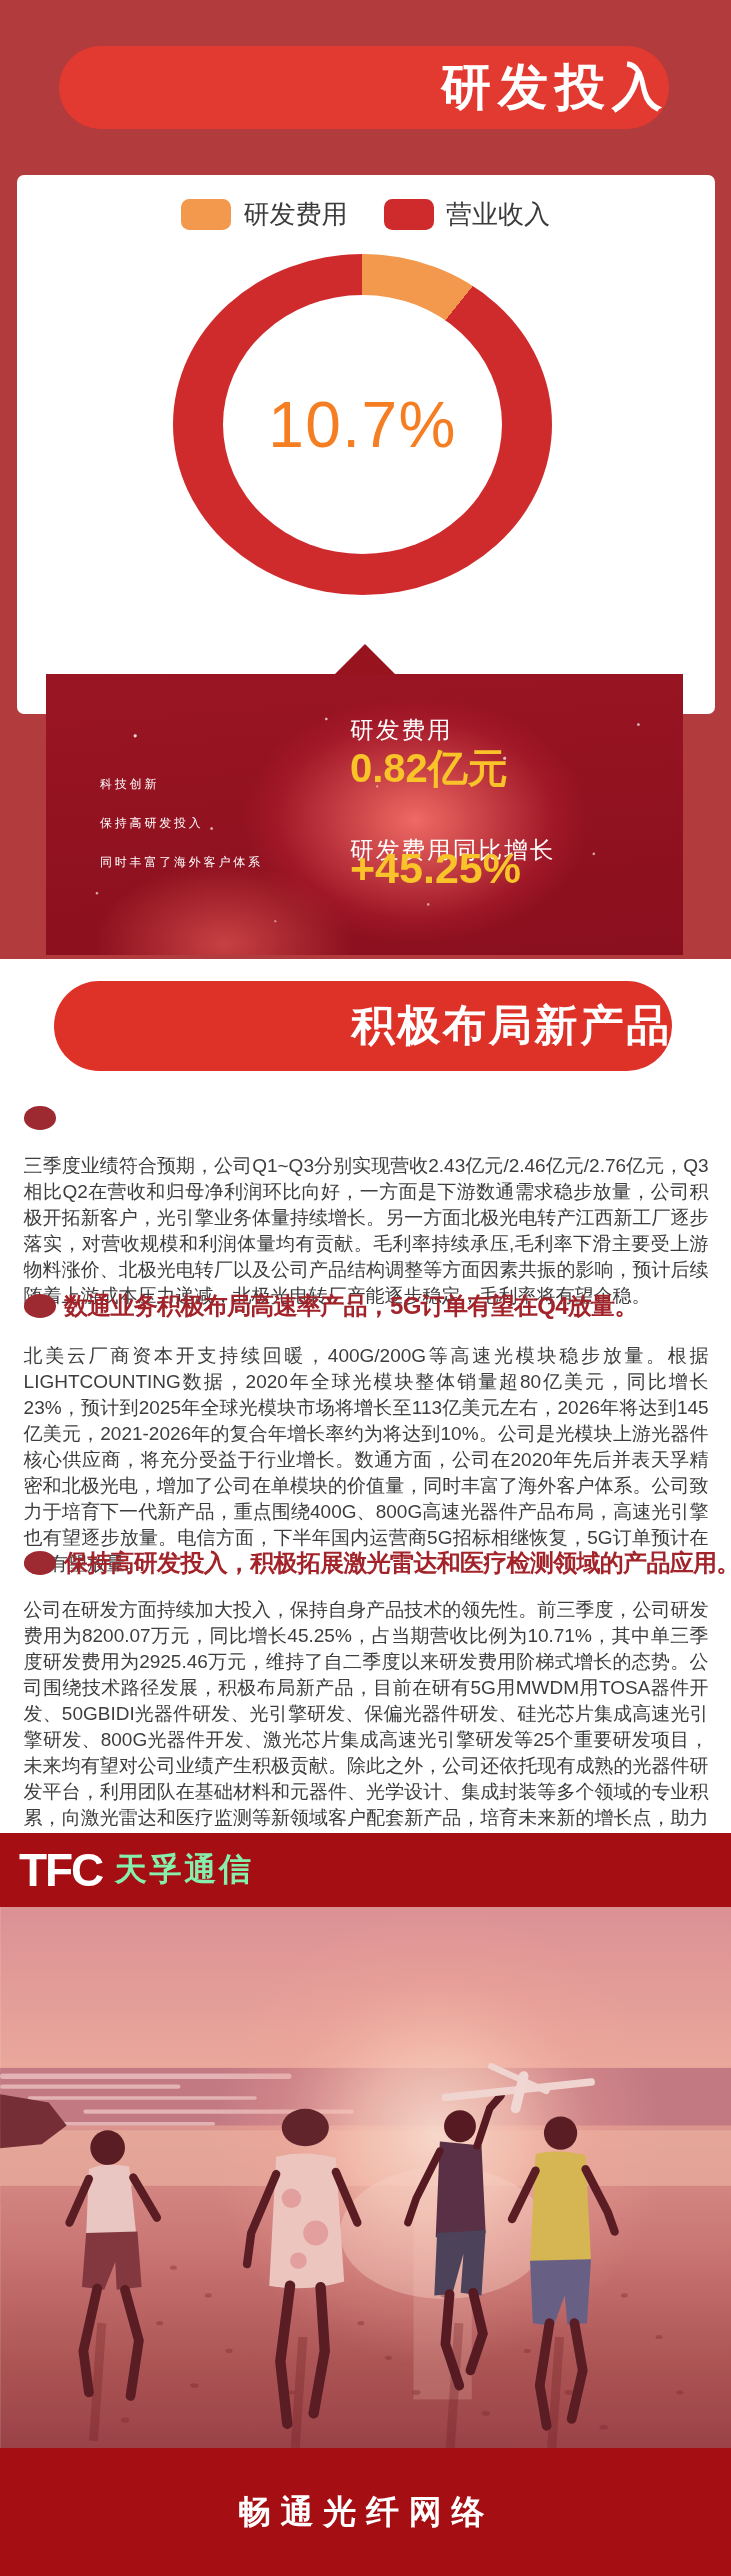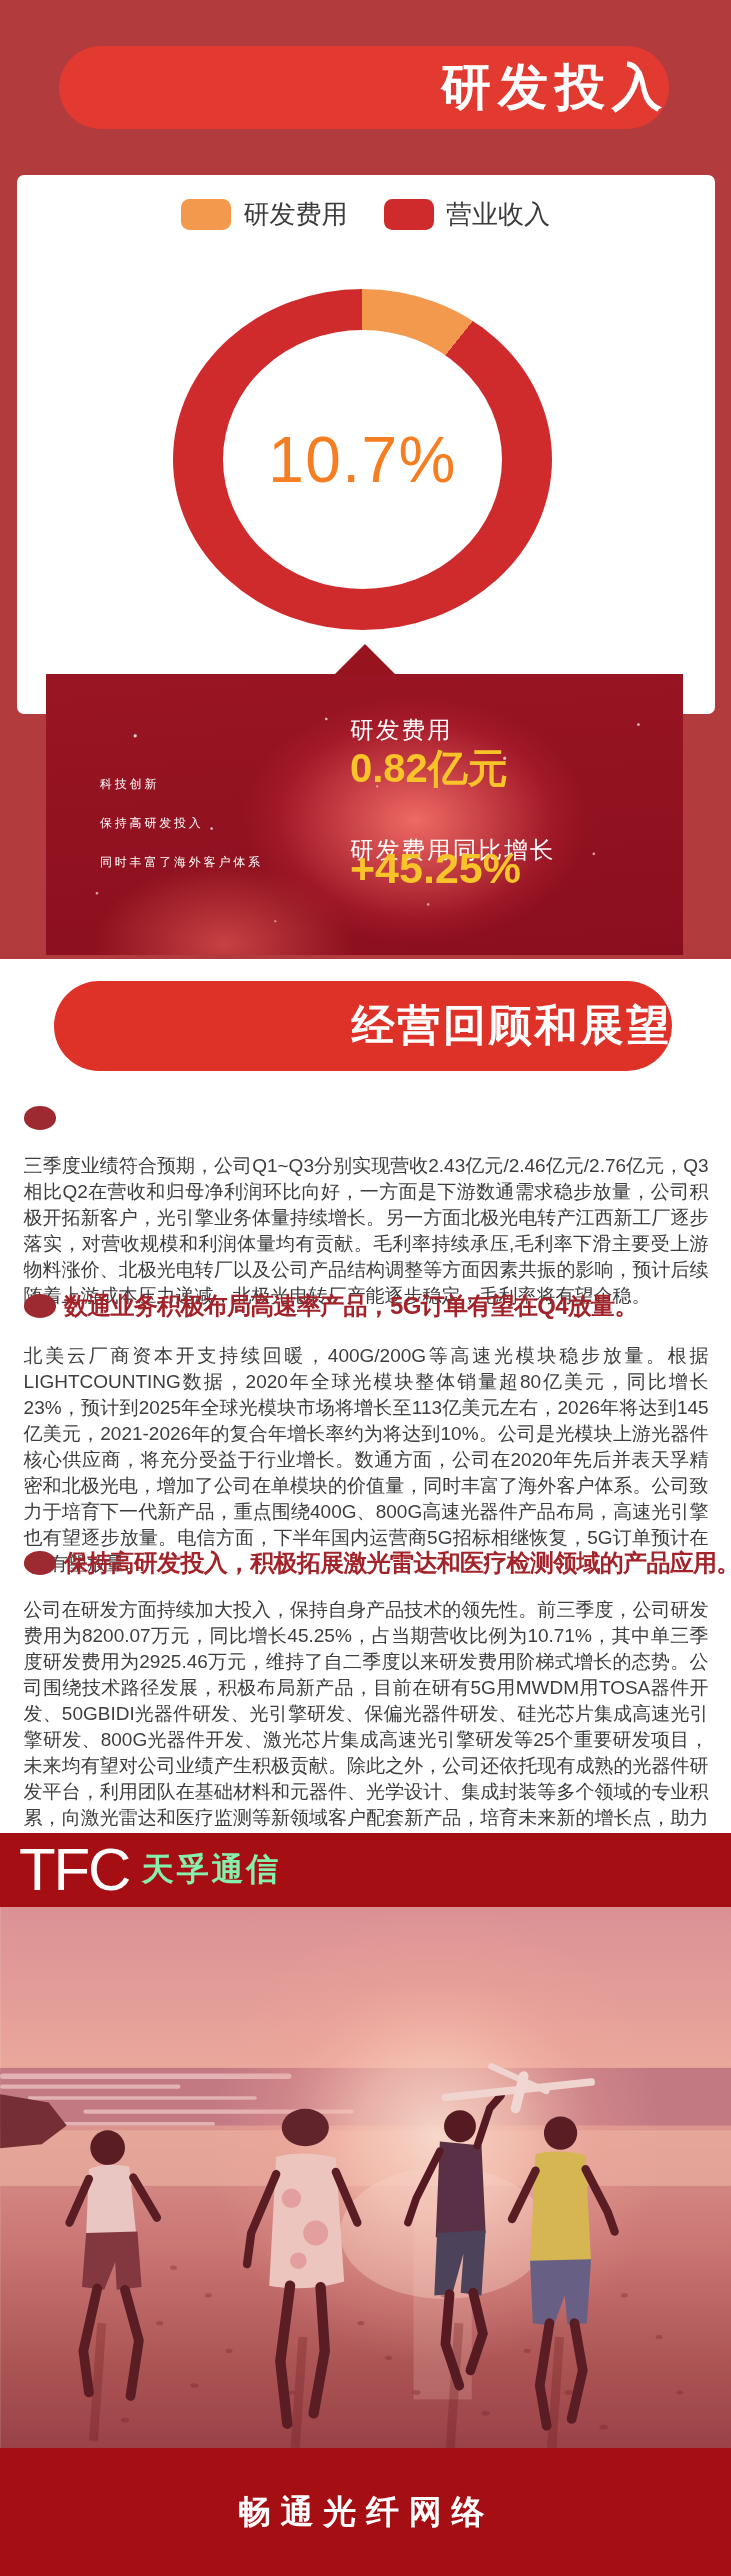--- a/index.html
+++ b/index.html
@@ -14,21 +14,21 @@
   .card{position:absolute;left:16.6px;top:175px;width:698px;height:539px;background:#ffffff;border-radius:7px;}
 
   
   .legend{position:absolute;left:16.6px;top:196px;width:698px;height:37px;
           display:flex;align-items:center;justify-content:center;gap:36px;}
   .legend-item{display:flex;align-items:center;gap:12.5px;}
   .legend .sw{width:50px;height:30.5px;border-radius:8.3px;background:#cccccc;}
   .legend .lb{font-size:26px;font-weight:500;color:#3b3b3b;}
 
   
-  .donut{position:absolute;left:173px;top:289px;width:379px;height:341px;border-radius:50%;
+  .donut{position:absolute;left:173px;top:254px;width:379px;height:341px;border-radius:50%;
          background:conic-gradient(#f2994e 0 38.5deg,#cf2b2d 38.5deg 360deg);}
   .donut .hole{position:absolute;left:50px;top:41px;width:279px;height:259px;border-radius:50%;
                background:#ffffff;display:flex;align-items:center;justify-content:center;}
   .donut .pct{color:#f57e22;font-size:64px;font-weight:500;letter-spacing:1.4px;}
 
   
   .notch{position:absolute;left:335px;top:644px;width:0;height:0;
          border-left:30.5px solid transparent;border-right:30.5px solid transparent;
          border-bottom:30.5px solid #97141f;}
   .stats{position:absolute;left:46px;top:674px;width:637px;height:281px;
@@ -61,21 +61,21 @@
   .bullet .dot{flex:0 0 auto;width:32px;height:23.6px;border-radius:50%;background:#9e2a31;}
   .bullet h3{margin:0;font-size:24px;font-weight:700;color:#a2232a;letter-spacing:-0.7px;white-space:nowrap;}
   .b1{top:1106px;} .b2{top:1290px;} .b3{top:1547px;}
   .para{position:absolute;left:23.6px;width:685px;font-size:19px;line-height:26px;
         color:#3d3d3d;font-weight:500;text-align:justify;margin:0;}
   .p1{top:1153px;} .p2{top:1343px;} .p3{top:1597px;}
 
   
   .band-logo{position:absolute;left:0;top:1833px;width:732px;height:74px;background:#a50e13;
              display:flex;align-items:center;padding-left:19px;box-sizing:border-box;}
-  .logo-acronym{color:#ffffff;font-size:60px;font-weight:400;letter-spacing:-2.1px;line-height:1;}
+  .logo-acronym{color:#ffffff;font-size:46px;font-weight:700;letter-spacing:-2.1px;line-height:1;}
   .logo-name{color:#86efac;font-size:32px;font-weight:700;letter-spacing:2.8px;margin-left:12.5px;}
 
   
   .photo{position:absolute;left:0;top:1907px;width:732px;height:541px;overflow:hidden;}
   .photo svg{display:block;}
 
   
   .footer{position:absolute;left:0;top:2448px;width:732px;height:128px;background:#a50e13;
           display:flex;align-items:center;justify-content:center;gap:80px;}
   .footer span{color:#ffffff;font-size:33px;font-weight:700;letter-spacing:9.7px;}
@@ -117,21 +117,21 @@
       <p>保持高研发投入</p>
       <p>同时丰富了海外客户体系</p>
     </div>
     <div class="stat-label lab1">研发费用</div>
     <div class="stat-value val1">0.82亿元</div>
     <div class="stat-label lab2">研发费用同比增长</div>
     <div class="stat-value val2">+45.25%</div>
   </div>
 
   <div class="pill pill2">
-    <span>经营回顾和展望</span>
+    <span>积极布局新产品</span>
   </div>
 
   <div class="bullet b1">
     <div class="dot"></div>
   </div>
   <p class="para p1">三季度业绩符合预期，公司Q1~Q3分别实现营收2.43亿元/2.46亿元/2.76亿元，Q3相比Q2在营收和归母净利润环比向好，一方面是下游数通需求稳步放量，公司积极开拓新客户，光引擎业务体量持续增长。另一方面北极光电转产江西新工厂逐步落实，对营收规模和利润体量均有贡献。毛利率持续承压,毛利率下滑主要受上游物料涨价、北极光电转厂以及公司产品结构调整等方面因素共振的影响，预计后续随着上游成本压力递减，北极光电转厂产能逐步稳定，毛利率将有望企稳。</p>
 
   <div class="bullet b2">
     <div class="dot"></div>
     <h3>数通业务积极布局高速率产品，5G订单有望在Q4放量。</h3>

